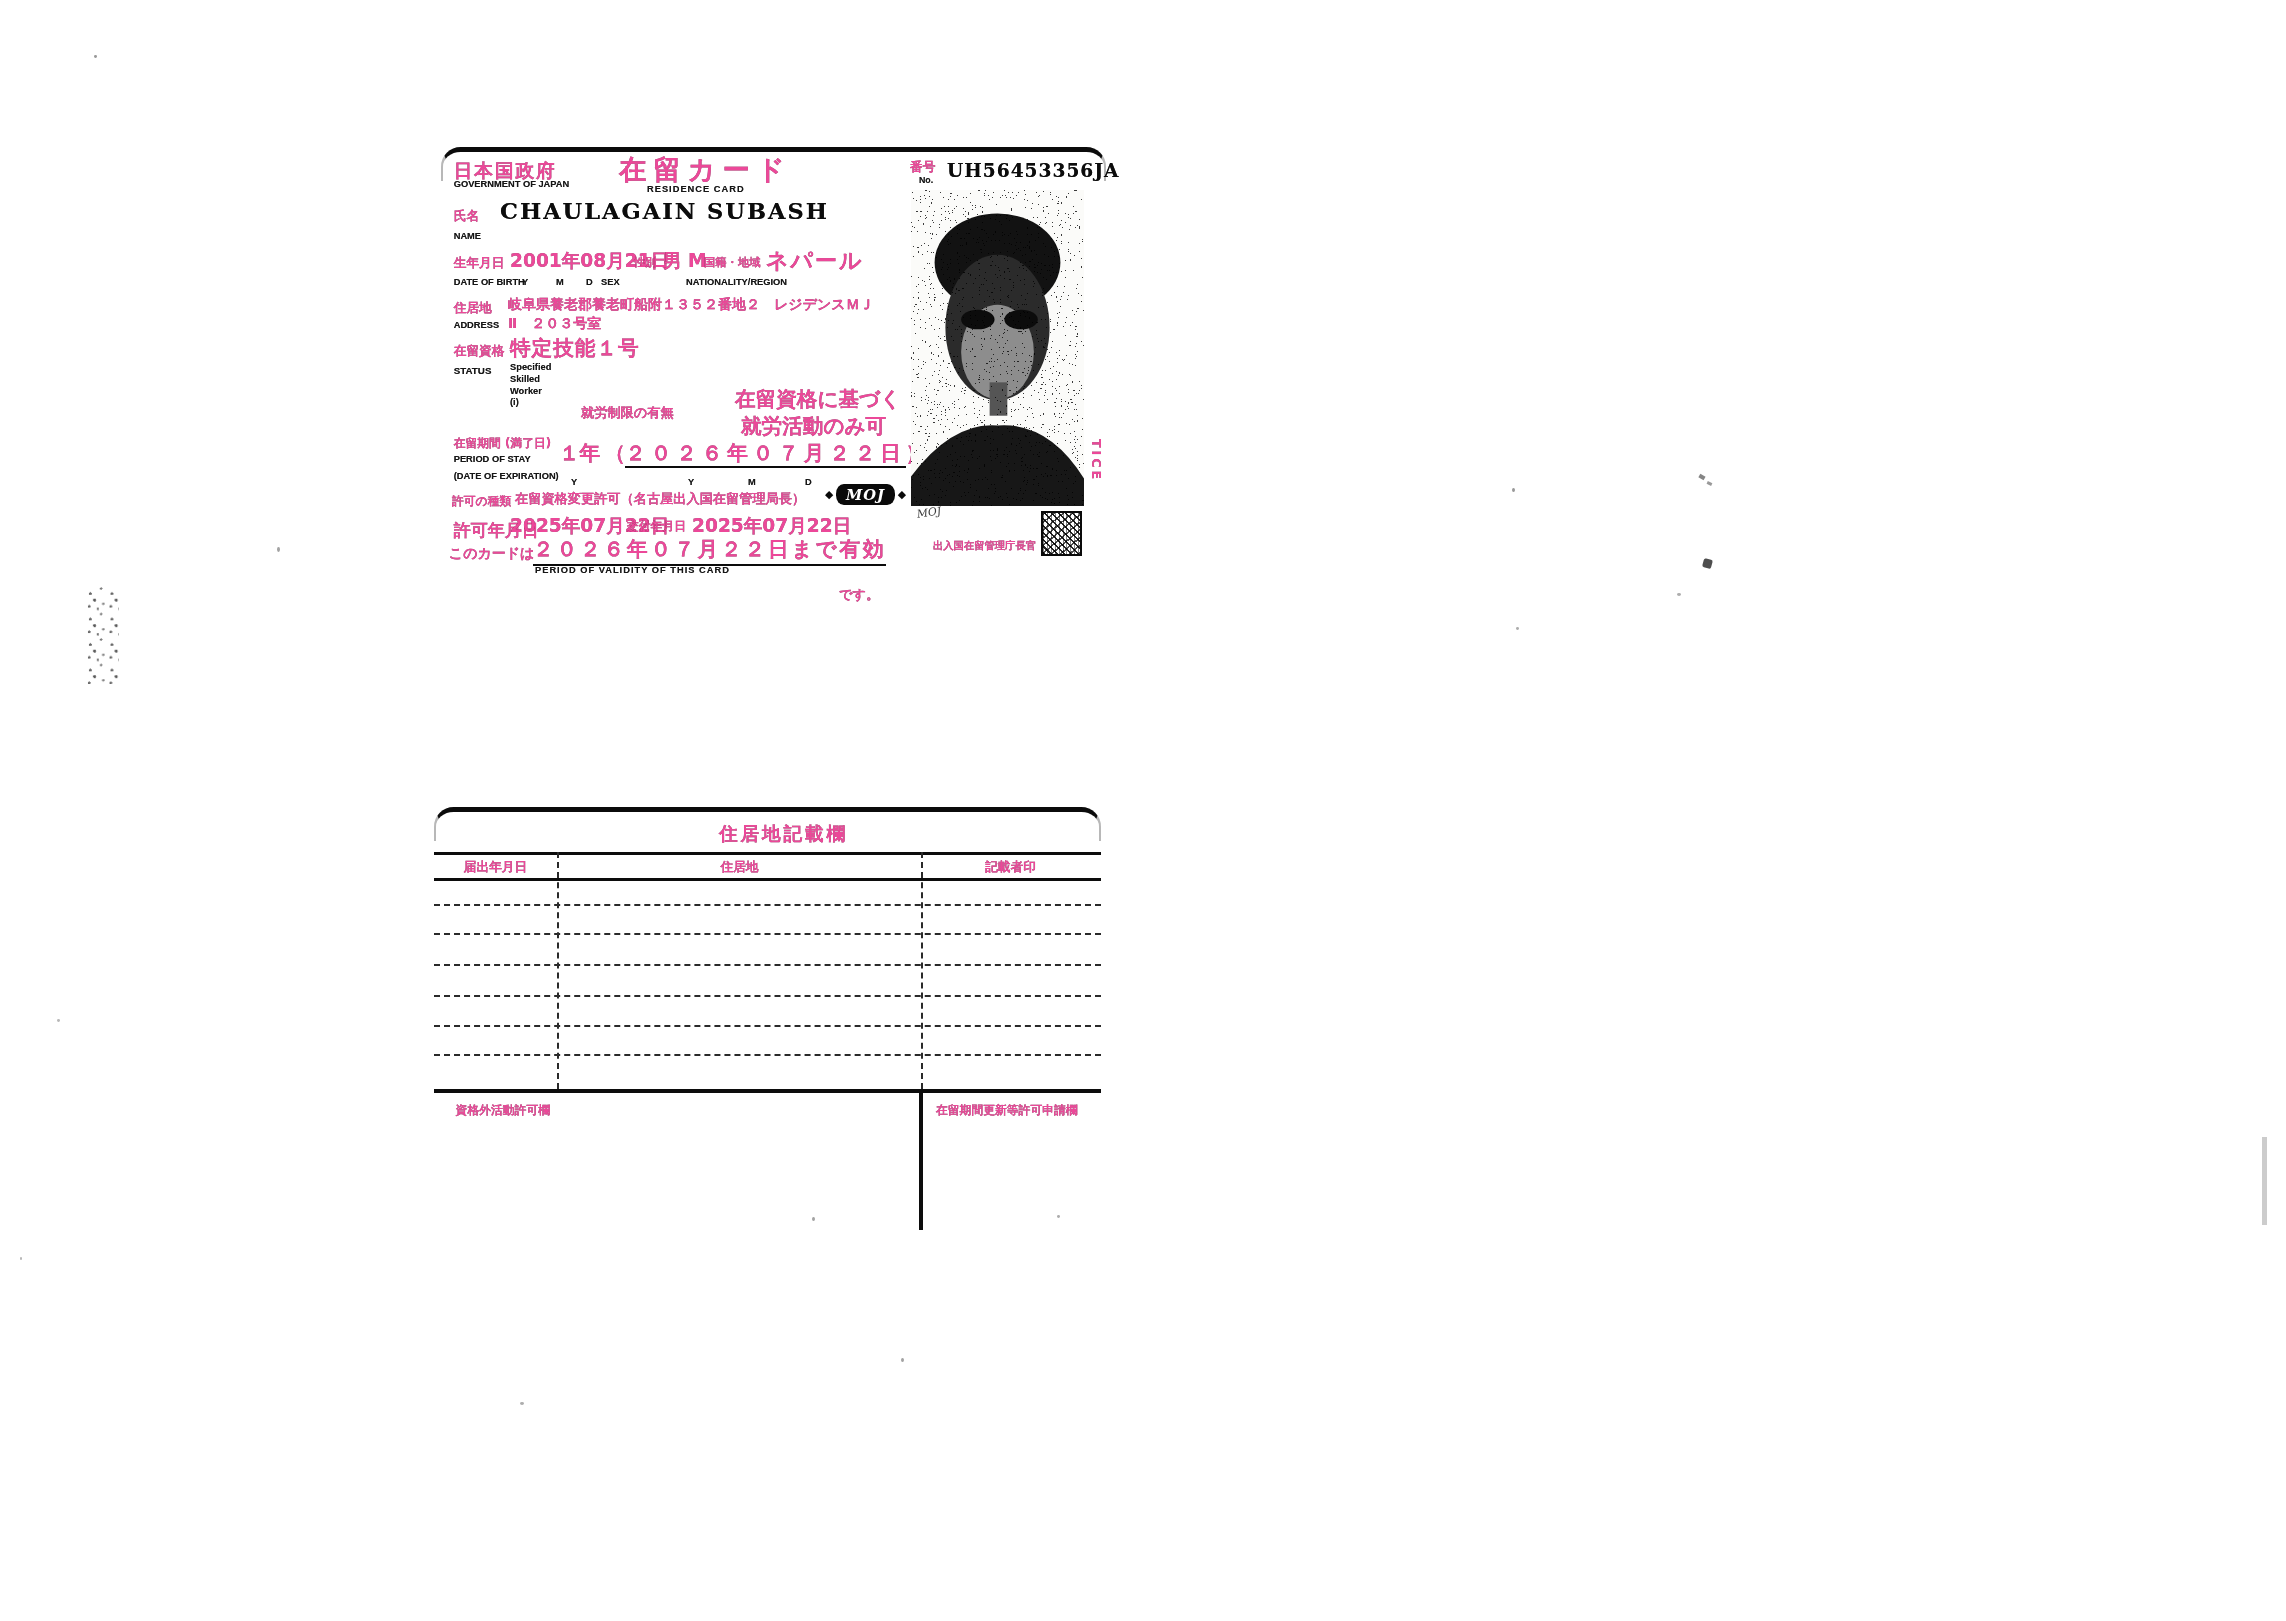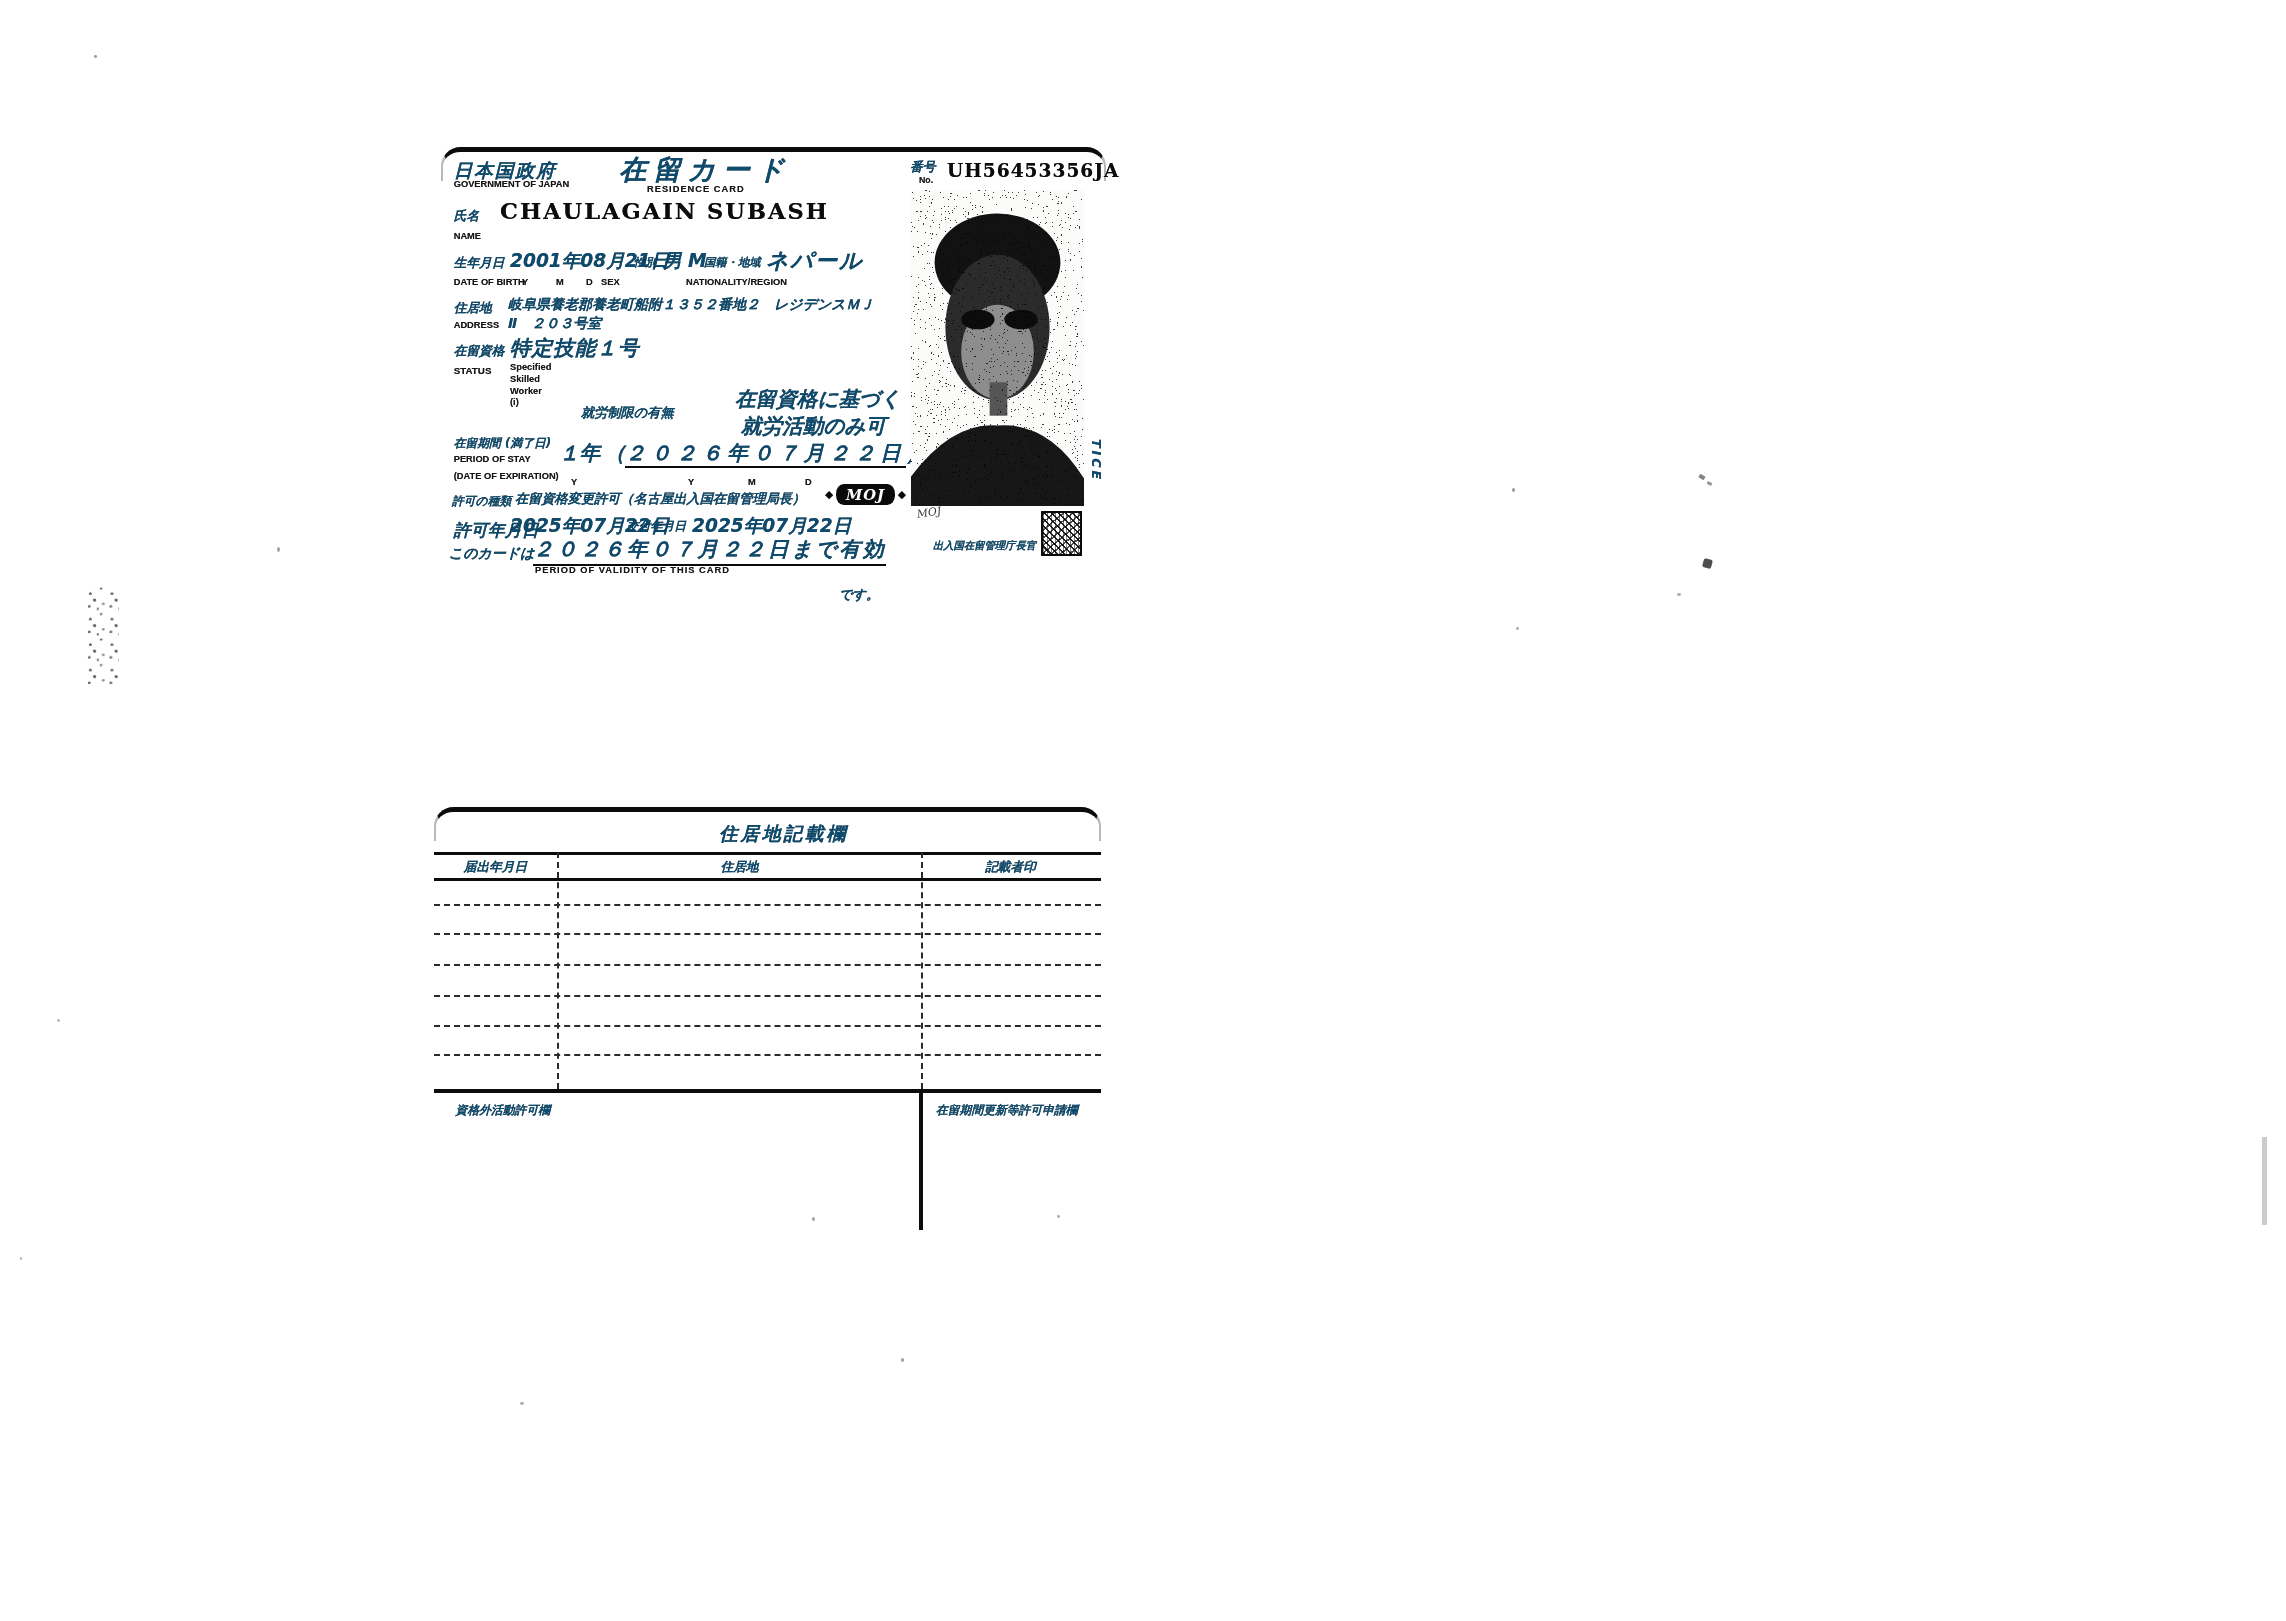--- a/index.html
+++ b/index.html
@@ -4,22 +4,22 @@
 <style>
   html,body{margin:0;padding:0;background:#ffffff;}
   #canvas{position:relative;width:2287px;height:1621px;background:#ffffff;overflow:hidden;
           font-family:"Liberation Sans",sans-serif;color:#111;}
   .abs{position:absolute;}
   
   .card{position:absolute;background:#fff;}
   .card-topedge{position:absolute;left:0;top:0;right:0;height:29px;
     border-top:5.9px solid #0b0b0b;border-left:2px solid rgba(0,0,0,.28);border-right:2px solid rgba(0,0,0,.28);
     border-radius:19.6px 19.6px 0 0;}
-  .jps{font-family:"DejaVu Sans","Liberation Sans",sans-serif;font-weight:bold;color:#0c4a6e;
-      text-shadow:0 0 0.5px rgba(0,0,0,.6);white-space:nowrap;font-style:italic;}
+  .jps{font-family:"DejaVu Sans","Liberation Sans",sans-serif;font-weight:bold;color:#ec4899;
+      text-shadow:0 0 0.5px rgba(0,0,0,.6);white-space:nowrap;}
   .en{font-family:"Liberation Sans",sans-serif;font-weight:bold;color:#161616;
       text-shadow:0 0 0.4px rgba(0,0,0,.55);white-space:nowrap;}
   .serifv{font-family:"DejaVu Serif","Liberation Serif",serif;font-weight:bold;color:#0c0c0c;
       text-shadow:0 0 0.6px rgba(0,0,0,.7);white-space:nowrap;}
   .ul{border-bottom:2.5px solid #0c0c0c;padding-bottom:1px;}
   
   .hline{position:absolute;background:#0c0c0c;}
   .dashline{position:absolute;height:0;border-top:2px dashed #2a2a2a;}
   .vdash{position:absolute;width:0;border-left:2px dashed #2a2a2a;}
   .vthick{position:absolute;background:#0c0c0c;}

